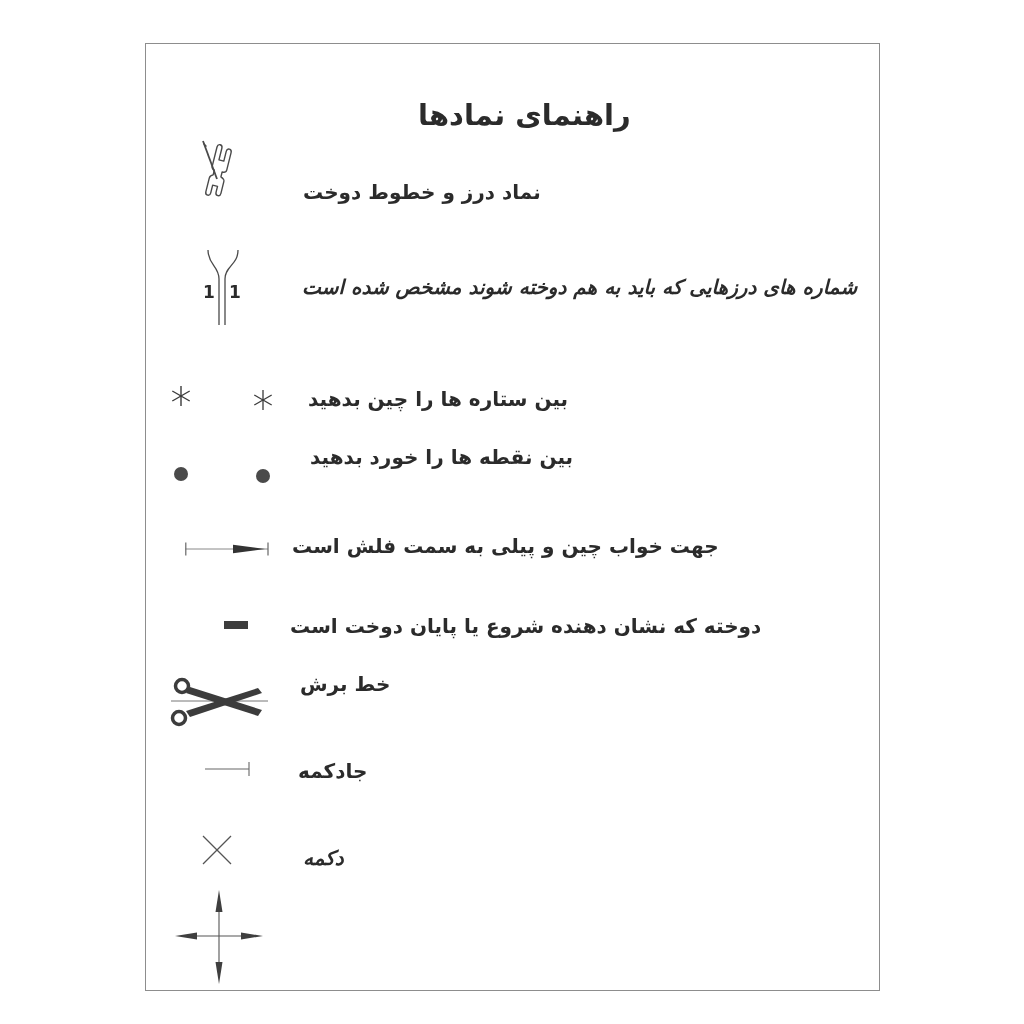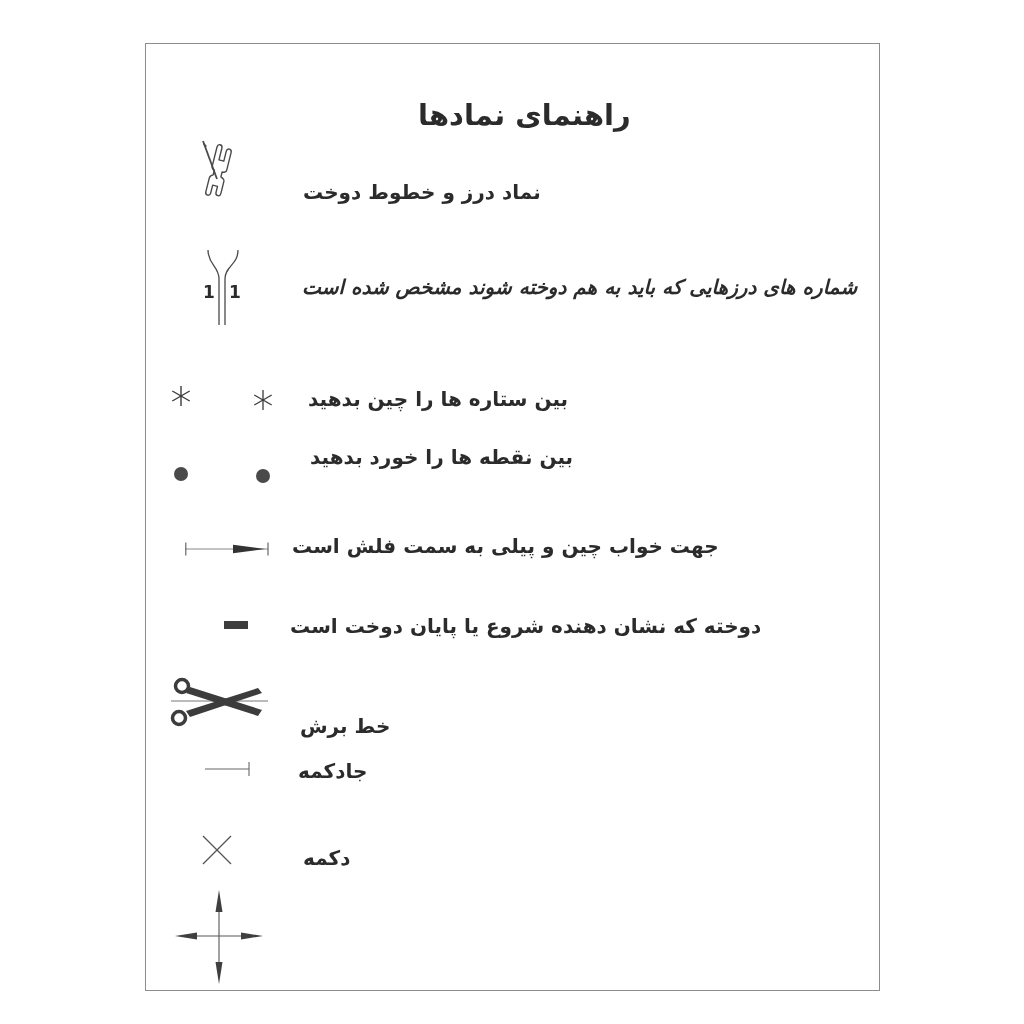--- a/index.html
+++ b/index.html
@@ -85,37 +85,37 @@
 
   <div class="sym" style="left:171px;top:678px;">
     <svg width="98" height="48" viewBox="0 0 98 48">
       <line x1="0" y1="23" x2="97" y2="23" stroke="#777" stroke-width="1"></line>
       <polygon points="15,33 87,10 91,15 19,39" fill="#3c3c3c"></polygon>
       <polygon points="19,9 91,32 87,38 15,15" fill="#3c3c3c"></polygon>
       <circle cx="11" cy="8" r="6.5" fill="none" stroke="#3c3c3c" stroke-width="3.5"></circle>
       <circle cx="8" cy="40" r="6.5" fill="none" stroke="#3c3c3c" stroke-width="3.5"></circle>
     </svg>
   </div>
-  <div class="label" style="left:300px;top:712px;">خط برش</div>
+  <div class="label" style="left:300px;top:670px;">خط برش</div>
 
   <div class="sym" style="left:205px;top:761px;">
     <svg width="46" height="16" viewBox="0 0 46 16">
       <line x1="0" y1="8" x2="44" y2="8" stroke="#666" stroke-width="1.1"></line>
       <line x1="44" y1="1" x2="44" y2="15" stroke="#666" stroke-width="1.1"></line>
     </svg>
   </div>
   <div class="label" style="left:298px;top:757px;text-align:right;">جادکمه</div>
 
   <div class="sym" style="left:201px;top:834px;">
     <svg width="32" height="32" viewBox="0 0 32 32" stroke="#555" stroke-width="1.3">
       <line x1="2" y1="2" x2="30" y2="30"></line>
       <line x1="30" y1="2" x2="2" y2="30"></line>
     </svg>
   </div>
-  <div class="label" style="left:303px;top:844px;">دکمه</div>
+  <div class="label" style="left:303px;top:844px;font-style:italic;">دکمه</div>
 
   <div class="sym" style="left:173px;top:888px;">
     <svg width="92" height="98" viewBox="0 0 92 98">
       <line x1="46" y1="20" x2="46" y2="76" stroke="#555" stroke-width="1.1"></line>
       <line x1="20" y1="48" x2="72" y2="48" stroke="#555" stroke-width="1.1"></line>
       <polygon points="46,2 42.5,24 49.5,24" fill="#3f3f3f"></polygon>
       <polygon points="46,96 42.5,74 49.5,74" fill="#3f3f3f"></polygon>
       <polygon points="2,48 24,44.5 24,51.5" fill="#3f3f3f"></polygon>
       <polygon points="90,48 68,44.5 68,51.5" fill="#3f3f3f"></polygon>
     </svg>

